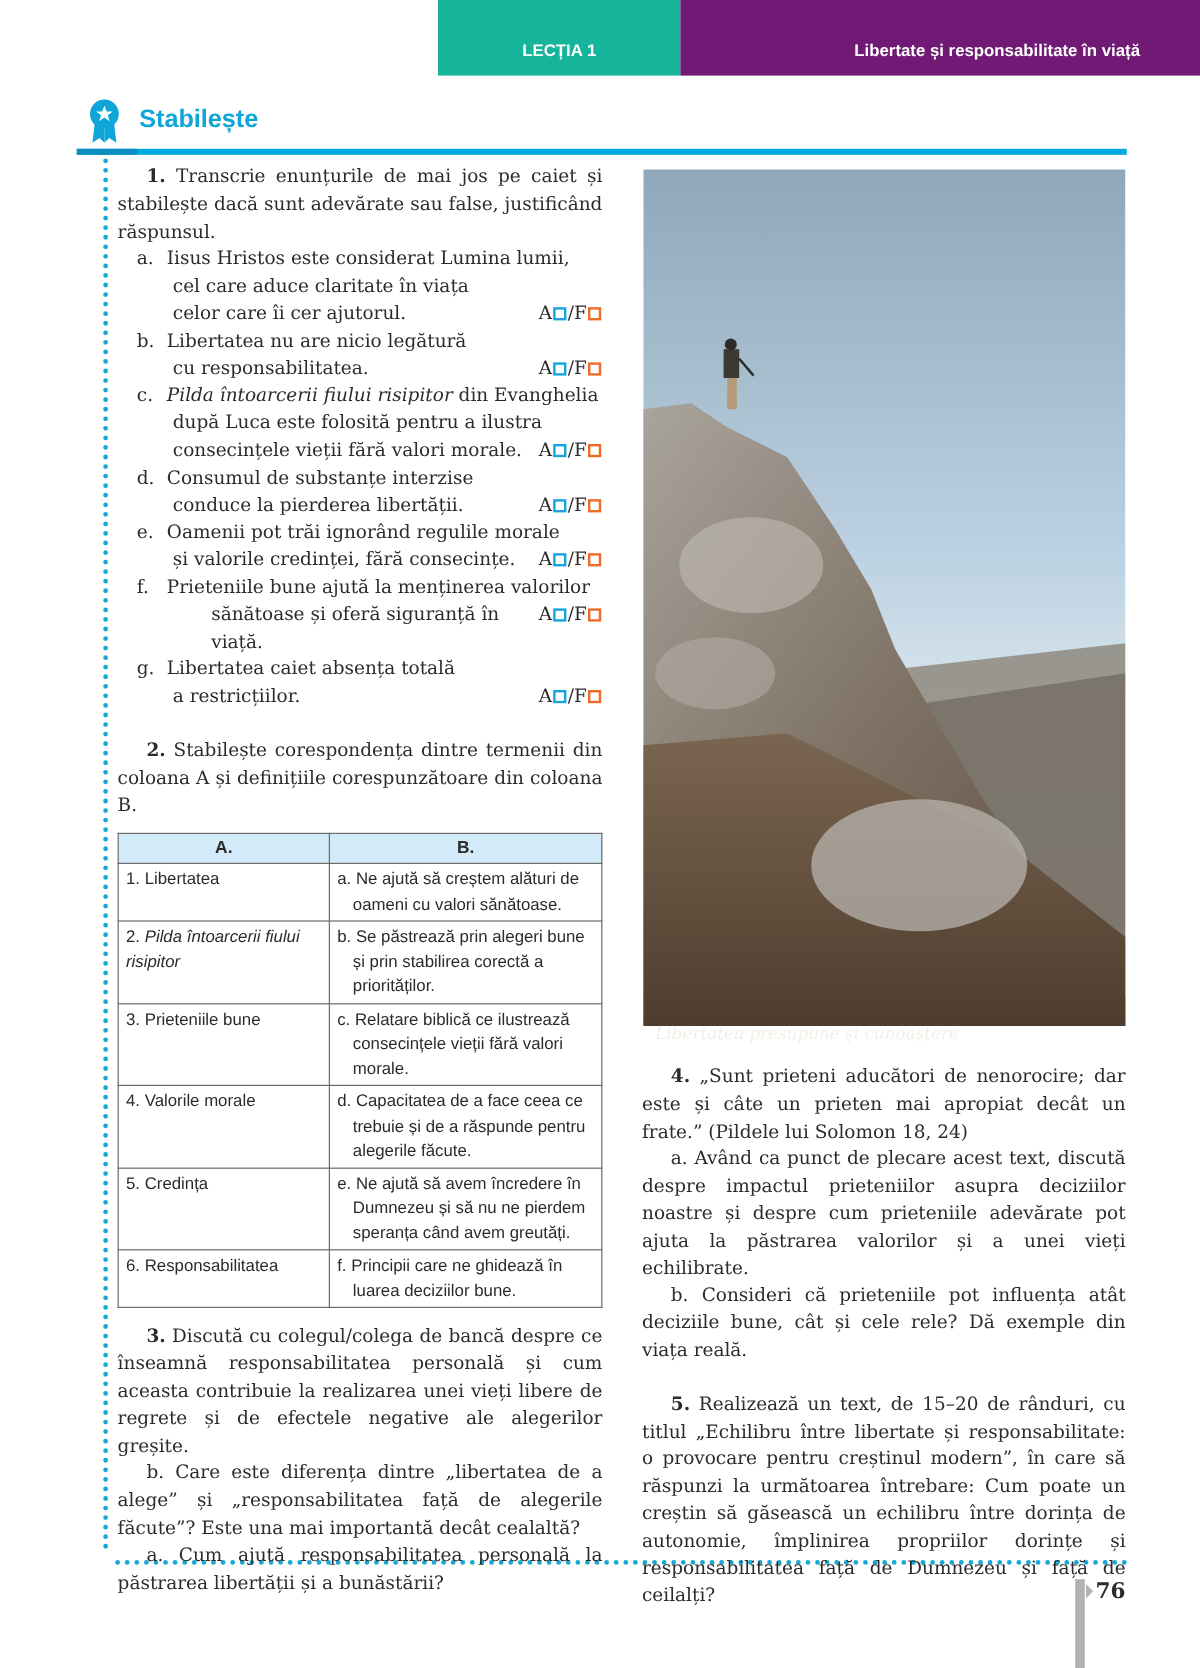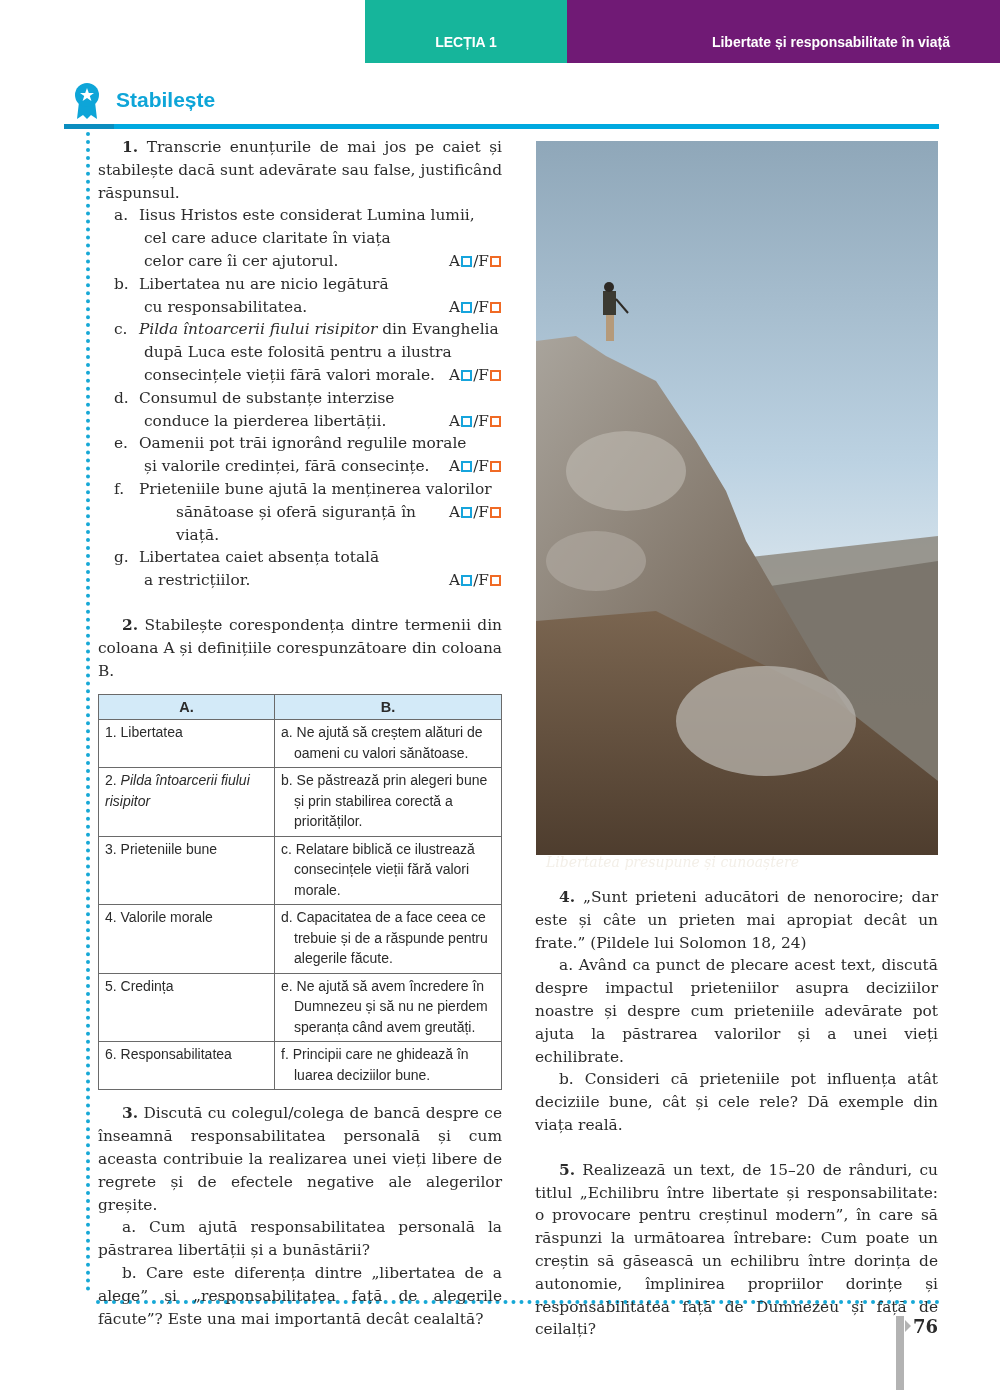--- a/index.html
+++ b/index.html
@@ -184,22 +184,22 @@
             <td class="b">
               <div class="in">f. Principii care ne ghidează în luarea deciziilor bune.</div>
             </td>
           </tr>
         </tbody>
     </table>
   </div>
 
   <div style="margin-top:12px;">
     <p class="ind"><span class="num">3.</span> <span>Discută cu colegul/colega de bancă despre ce înseamnă responsabilitatea personală și cum aceasta contribuie la realizarea unei vieți libere de regrete și de efectele negative ale alegerilor greșite.</span></p>
+    <p class="ind">b. Care este diferența dintre „libertatea de a alege” și „responsabilitatea față de alegerile făcute”? Este una mai importantă decât cealaltă?</p>
     <p class="ind">a. Cum ajută responsabilitatea personală la păstrarea libertății și a bunăstării?</p>
-    <p class="ind">b. Care este diferența dintre „libertatea de a alege” și „responsabilitatea față de alegerile făcute”? Este una mai importantă decât cealaltă?</p>
   </div>
 </div>
 
 <div class="photo">
   <svg width="402" height="714" viewBox="0 0 402 714">
     <defs>
       <linearGradient id="sky" x1="0" y1="0" x2="0" y2="1">
         <stop offset="0" stop-color="#8fa7b9"></stop>
         <stop offset="0.45" stop-color="#bcd2e2"></stop>
         <stop offset="0.7" stop-color="#e4ecf1"></stop>

